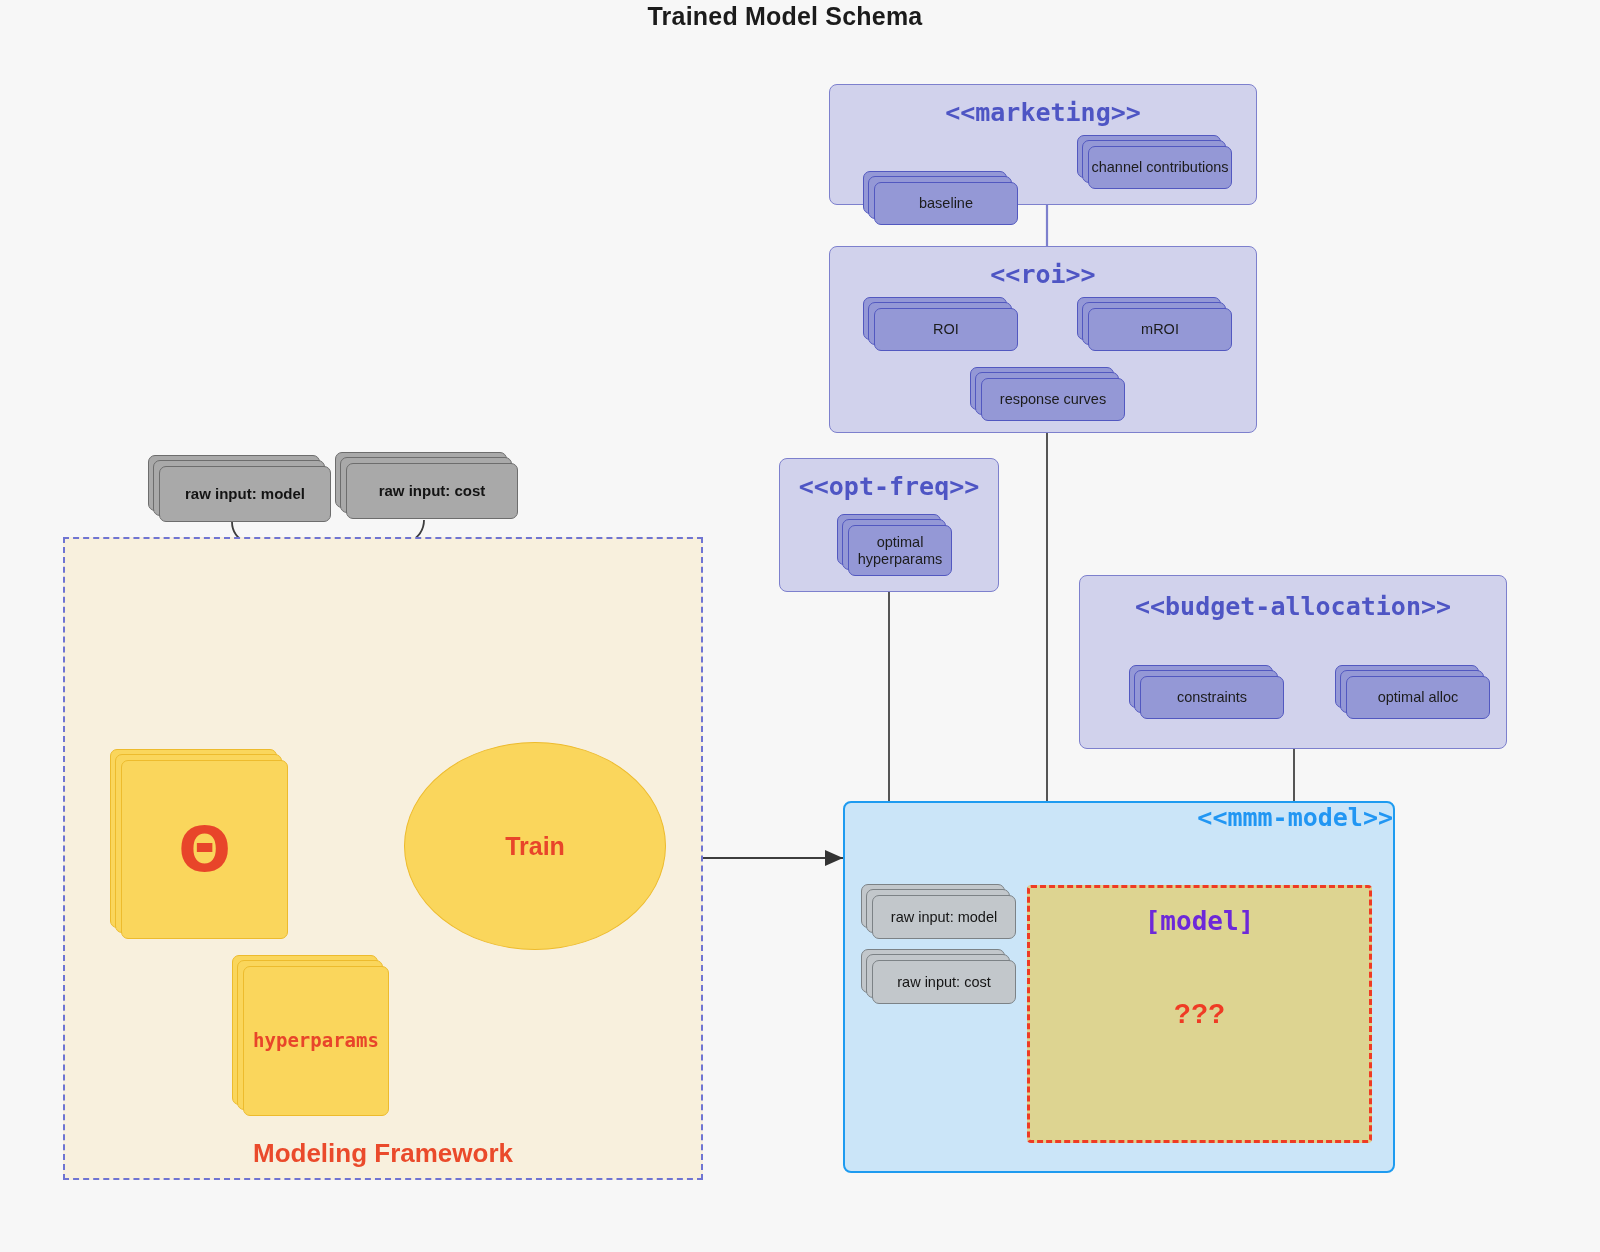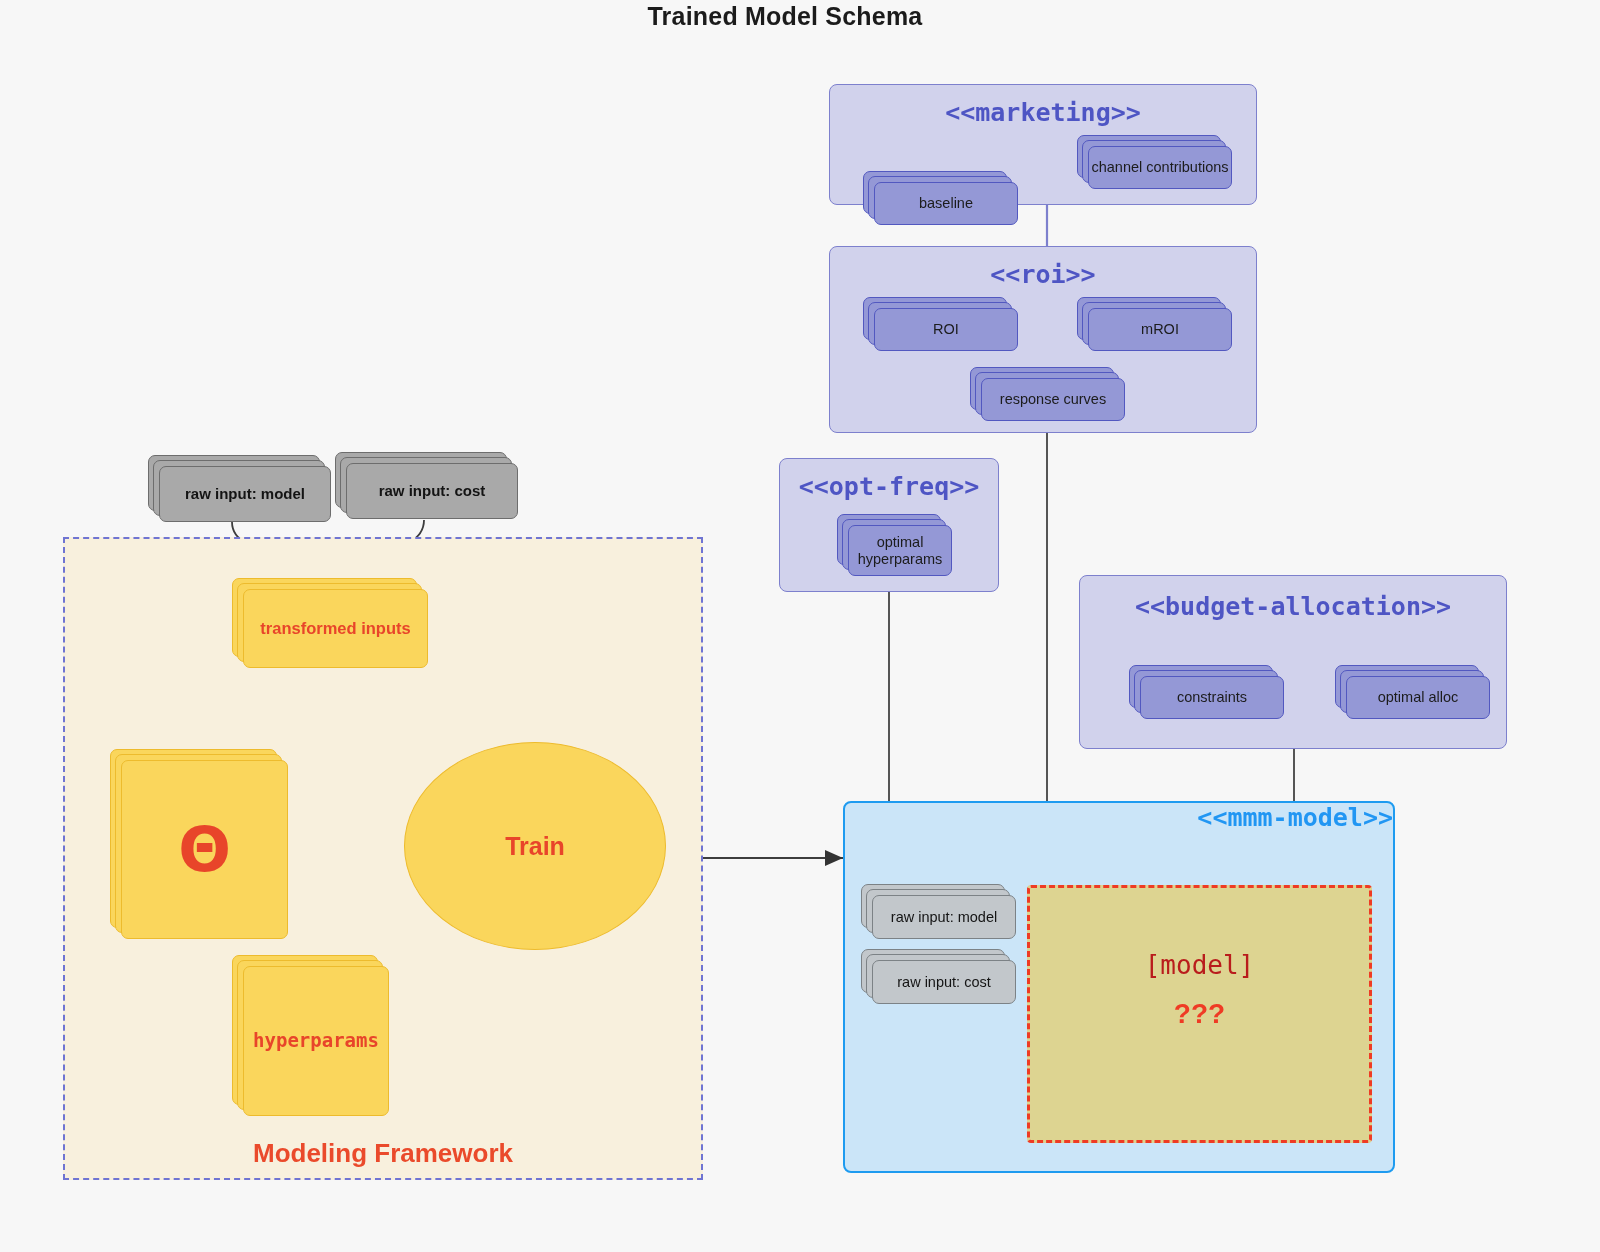--- a/index.html
+++ b/index.html
@@ -179,23 +179,22 @@
     background: #ddd491;
     border: 3px dashed #ef3b24;
     border-radius: 4px;
   }
   .model-box .mb-title {
     position: absolute;
     left: 0; right: 0;
     text-align: center;
     font-family: "DejaVu Sans Mono", monospace;
     font-size: 26px;
-    font-weight: normal;
-    color: #b91c1c;
-    margin-top: 44px;
+    font-weight: bold;
+    color: #6d28d9;
   }
   .model-box .mb-sub {
     position: absolute;
     left: 0; right: 0;
     text-align: center;
     font-size: 28px;
     font-weight: bold;
     color: #ef3b24;
   }
 </style>
@@ -329,25 +328,20 @@
   <div class="node gray" style="left:335px; top:452px; width:185px; height:69px;">
     <div class="layer l1" style="width:172px;height:56px;"></div>
     <div class="layer l2" style="width:172px;height:56px;"></div>
     <div class="layer l3" style="width:172px;height:56px;">raw input: cost</div>
   </div>
 
   <div class="framework" style="left:63px; top:537px; width:640px; height:643px;"></div>
 
   <div class="framework-label" style="left:63px; top:1138px; width:640px;">Modeling Framework</div>
 
-  <div class="node yellow" style="left:232px; top:578px; width:196px; height:90px;">
-    <div class="layer l1" style="width:185px;height:79px;"></div>
-    <div class="layer l2" style="width:185px;height:79px;"></div>
-    <div class="layer l3" style="width:185px;height:79px;">transformed inputs</div>
-  </div>
 
   <div class="node yellow" style="left:110px; top:749px; width:178px; height:190px;">
     <div class="layer l1" style="width:167px;height:179px;"></div>
     <div class="layer l2" style="width:167px;height:179px;"></div>
     <div class="layer l3" style="width:167px;height:179px;">
       <span class="theta-glyph" style="top:58px;">Θ</span>
     </div>
   </div>
 
   <div class="node yellow mono" style="left:232px; top:955px; width:157px; height:161px;">

